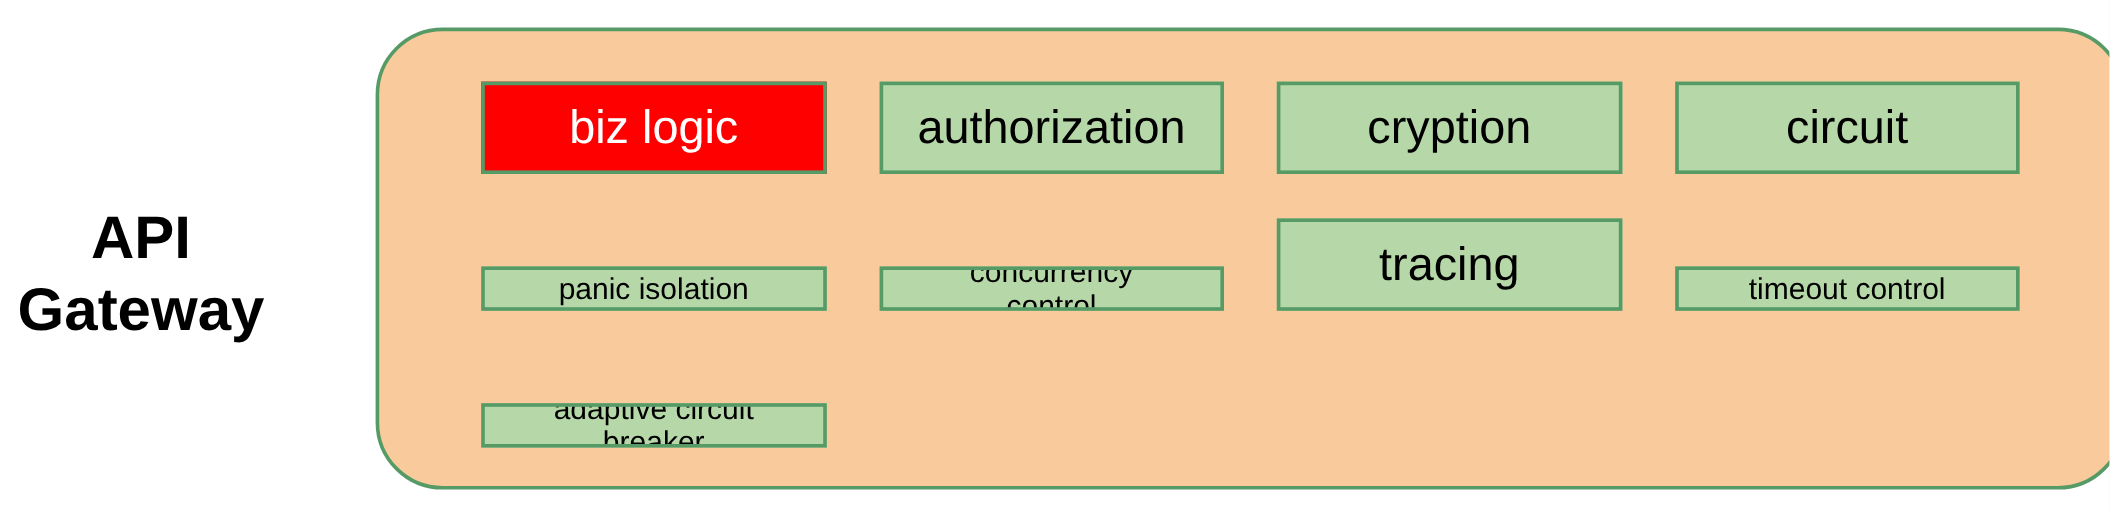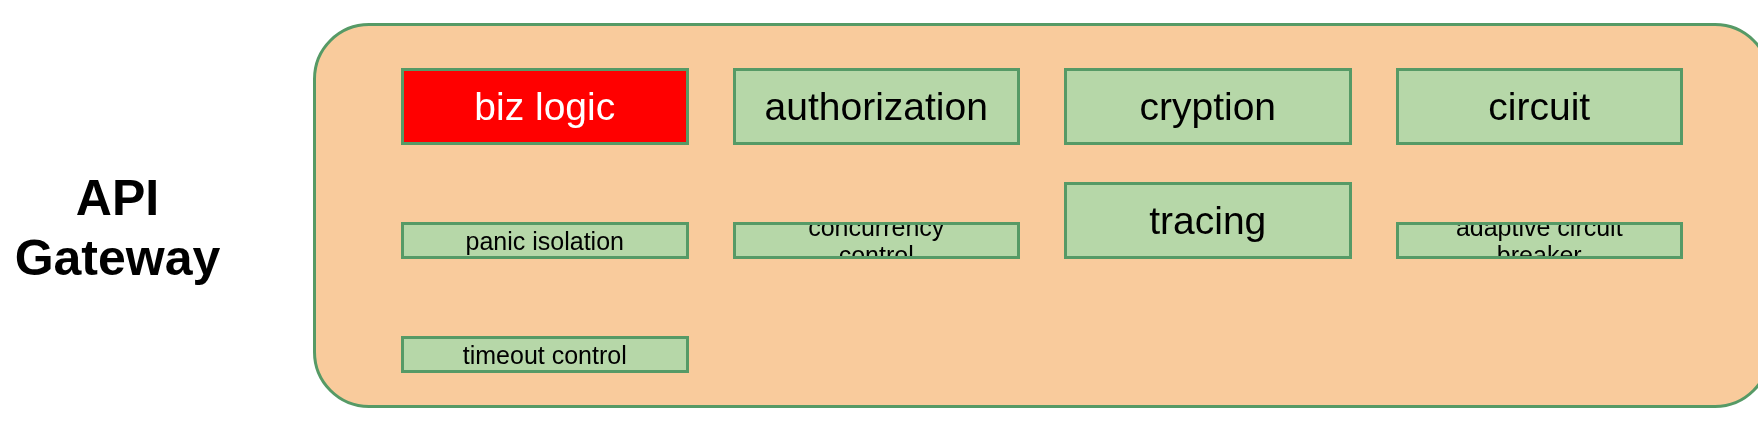--- a/index.html
+++ b/index.html
@@ -90,19 +90,19 @@
   <div class="gateway-container">
     <div class="feature-grid">
       <div class="box large highlight">biz logic</div>
       <div class="box large">authorization</div>
       <div class="box large">cryption</div>
       <div class="box large">circuit</div>
       <div class="box medium">panic isolation</div>
       <div class="box medium">concurrency
 control</div>
       <div class="box large">tracing</div>
+      <div class="box medium">timeout control</div>
       <div class="box medium">adaptive circuit
 breaker</div>
-      <div class="box medium">timeout control</div>
     </div>
   </div>
 
 </div>
 
 </body></html>

